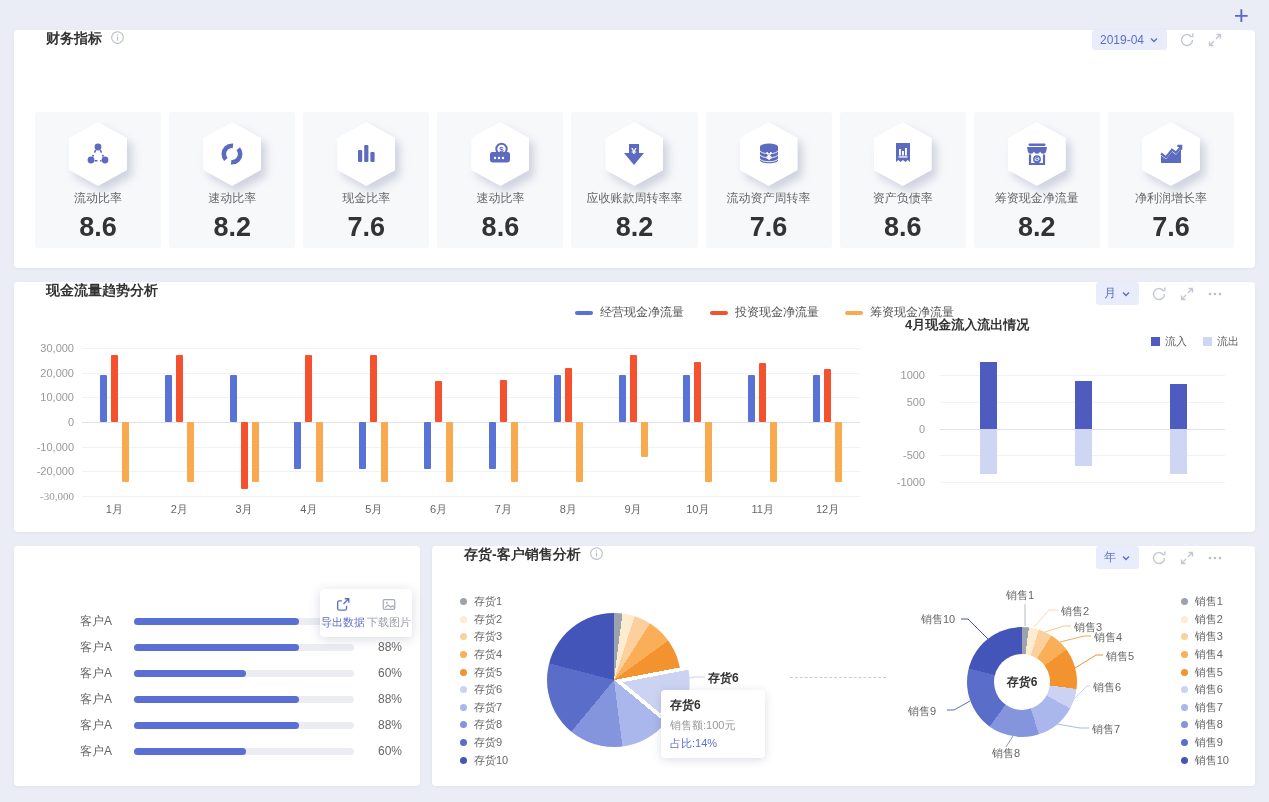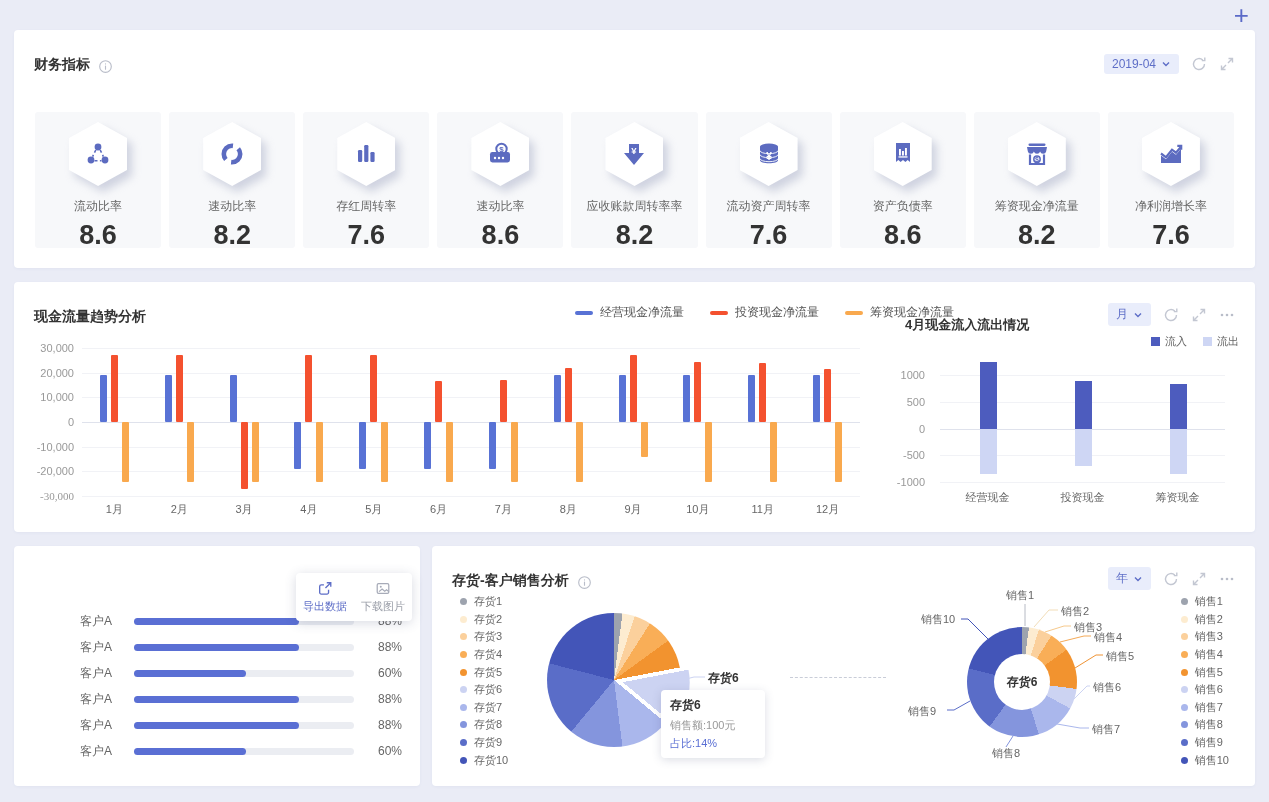--- a/index.html
+++ b/index.html
@@ -3,34 +3,34 @@
 <meta charset="utf-8">
 <style>
   html,body{margin:0;padding:0;background:#eaecf6;}
   .page{position:relative;width:1269px;height:802px;background:#eaecf6;font-family:"Liberation Sans",sans-serif;overflow:hidden;}
   .add-btn{position:absolute;top:0px;right:20px;color:#5b6ac8;font-size:26px;font-weight:300;line-height:30px;cursor:pointer;}
   .panel{position:absolute;background:#fff;border-radius:4px;box-shadow:0 1px 3px rgba(90,100,150,.06);}
   #panel-finance{left:14px;top:30px;width:1241px;height:238px;}
   #panel-cashflow{left:14px;top:282px;width:1241px;height:250px;}
   #panel-credit{left:14px;top:546px;width:406px;height:240px;}
   #panel-inventory{left:432px;top:546px;width:823px;height:240px;}
-  .panel-header{position:absolute;top:0;left:0;right:0;height:44px;display:flex;align-items:flex-end;padding:0 20px;z-index:3;}
+  .panel-header{position:absolute;top:0;left:0;right:0;height:44px;display:flex;align-items:flex-start;padding:0 32px;z-index:3;}
   .panel-title{font-size:14px;font-weight:bold;color:#333;}
   .title-count{font-size:14px;font-weight:bold;color:#333;margin-left:12px;}
   .info-ic{width:15px;height:15px;margin-left:8px;display:inline-flex;}
-  .controls{margin-left:auto;display:flex;align-items:center;gap:12px;margin-top:40px;}
+  .controls{margin-left:auto;display:flex;align-items:center;gap:12px;}
   .chip{background:#e9edfb;color:#5e6ec7;font-size:12px;padding:3px 8px;border-radius:3px;display:flex;align-items:center;gap:5px;cursor:pointer;}
   .ctrl-icon{width:16px;height:16px;display:inline-flex;cursor:pointer;}
   
   .cards{position:absolute;left:21px;right:21px;top:82px;bottom:20px;display:flex;gap:8px;}
   .metric-card{flex:1;background:#f7f8fa;border-radius:3px;text-align:center;position:relative;}
   .hexwrap{width:58px;height:64px;margin:10px auto 0;filter:drop-shadow(5px 6px 4px rgba(148,156,185,.4));}
   .hex{width:58px;height:64px;background:#fff;clip-path:polygon(50% 0,100% 25%,100% 75%,50% 100%,0 75%,0 25%);display:flex;align-items:center;justify-content:center;}
   .hex svg{width:28px;height:28px;}
-  .m-label{margin-top:12px;font-size:12px;color:#666;}
+  .m-label{margin-top:4px;font-size:12px;color:#666;}
   .m-value{margin-top:5px;font-size:27px;font-weight:bold;color:#333;}
   
   #trend-legend{position:absolute;left:561px;top:22px;display:flex;gap:26px;}
   .lg-item{display:flex;align-items:center;gap:7px;font-size:12px;color:#555;cursor:pointer;}
   .lg-line{width:18px;height:4px;border-radius:2px;}
   .ylab{position:absolute;}
   .ytick{position:absolute;right:0;transform:translateY(-50%);font-size:11px;color:#999;white-space:nowrap;}
   .gl{position:absolute;left:0;right:0;height:1px;background:#f1f2f6;}
   .gl.zero{background:#dfe2ec;}
   #trend-ylab{left:8px;top:66px;width:52px;height:148px;}
@@ -50,21 +50,21 @@
   .mini-slot{flex:1;position:relative;}
   .mini-bar{position:absolute;left:50%;width:17px;margin-left:-8px;}
   #mini-xlab{position:absolute;left:926px;top:208px;width:285px;display:flex;}
   
   #credit-rows{position:absolute;left:0;right:0;top:62px;padding-left:36px;}
   .credit-row{display:flex;align-items:center;height:26px;padding:0 18px 0 30px;gap:10px;}
   .c-label{width:44px;font-size:12px;color:#666;flex:none;}
   .c-track{flex:1;height:7px;background:#ebedf2;border-radius:4px;position:relative;}
   .c-fill{position:absolute;left:0;top:0;height:100%;border-radius:4px;background:#5a6fd4;}
   .c-pct{width:38px;text-align:right;font-size:12px;color:#666;flex:none;}
-  .export-menu{position:absolute;right:8px;top:27px;width:116px;height:48px;background:#fff;border-radius:4px;box-shadow:0 2px 12px rgba(60,70,110,.2);display:flex;z-index:6;}
+  .export-menu{position:absolute;right:8px;top:43px;width:92px;height:48px;background:#fff;border-radius:4px;box-shadow:0 2px 12px rgba(60,70,110,.2);display:flex;z-index:6;}
   .export-item{flex:1;display:flex;flex-direction:column;align-items:center;justify-content:center;gap:3px;cursor:pointer;}
   .export-item span{font-size:11px;}
   .exp-blue{color:#5e6ec7;}
   .exp-gray{color:#9a9ea8;}
   
   .dot-legend{position:absolute;}
   .dl-item{display:flex;align-items:center;gap:7px;font-size:11px;color:#666;height:17.6px;cursor:pointer;}
   .dl-item i{width:7px;height:7px;border-radius:50%;display:inline-block;flex:none;}
   #inv-legend{left:28px;top:47px;}
   #sales-legend{right:26px;top:47px;}
@@ -151,21 +151,21 @@
         <div class="metric-card">
           <div class="hexwrap">
             <div class="hex">
               <svg viewBox="0 0 28 28" fill="#5c6bc0">
                 <rect x="6" y="10" width="4.2" height="12" rx="1.2"></rect>
                 <rect x="12.2" y="5" width="4.2" height="17" rx="1.2"></rect>
                 <rect x="18.4" y="12" width="4.2" height="10" rx="1.2"></rect>
               </svg>
             </div>
           </div>
-          <div class="m-label">存红周转率</div>
+          <div class="m-label">现金比率</div>
           <div class="m-value">7.6</div>
         </div>
         <div class="metric-card">
           <div class="hexwrap">
             <div class="hex">
               <svg viewBox="0 0 28 28">
                 <circle cx="15.5" cy="9" r="5.2" fill="none" stroke="#5c6bc0" stroke-width="2"></circle>
                 <text x="15.5" y="12" font-size="8" fill="#5c6bc0" text-anchor="middle" font-weight="bold">$</text>
                 <rect x="4" y="12" width="20" height="10.5" rx="2.4" fill="#5c6bc0"></rect>
                 <circle cx="9" cy="18" r="1.2" fill="#fff"></circle>
@@ -489,25 +489,20 @@
           <div class="mini-bar" style="background: rgb(206, 214, 244); height: 42.5%; top: 50%;"></div>
         </div>
         <div class="mini-slot">
           <div class="mini-bar" style="background: rgb(77, 92, 190); height: 44%; bottom: 50%;"></div>
           <div class="mini-bar" style="background: rgb(206, 214, 244); height: 35%; top: 50%;"></div>
         </div>
         <div class="mini-slot">
           <div class="mini-bar" style="background: rgb(77, 92, 190); height: 41.5%; bottom: 50%;"></div>
           <div class="mini-bar" style="background: rgb(206, 214, 244); height: 42.5%; top: 50%;"></div>
         </div>
-      </div>
-    <div id="mini-xlab">
-        <span class="xlab-item">经营现金</span>
-        <span class="xlab-item">投资现金</span>
-        <span class="xlab-item">筹资现金</span>
       </div>
   </section>
 
   <section class="panel" id="panel-credit">
     <div class="export-menu">
       <div class="export-item">
         <span class="ctrl-icon">
             <svg viewBox="0 0 18 18" width="17" height="17" fill="none" stroke="#5e6ec7" stroke-width="1.5">
               <path d="M13 10.5v3a1.8 1.8 0 0 1-1.8 1.8H4.8A1.8 1.8 0 0 1 3 13.5V6.8A1.8 1.8 0 0 1 4.8 5h3"></path>
               <path d="M9.5 8.5 15.5 2.5M11 2.5h4.5V7"></path>

